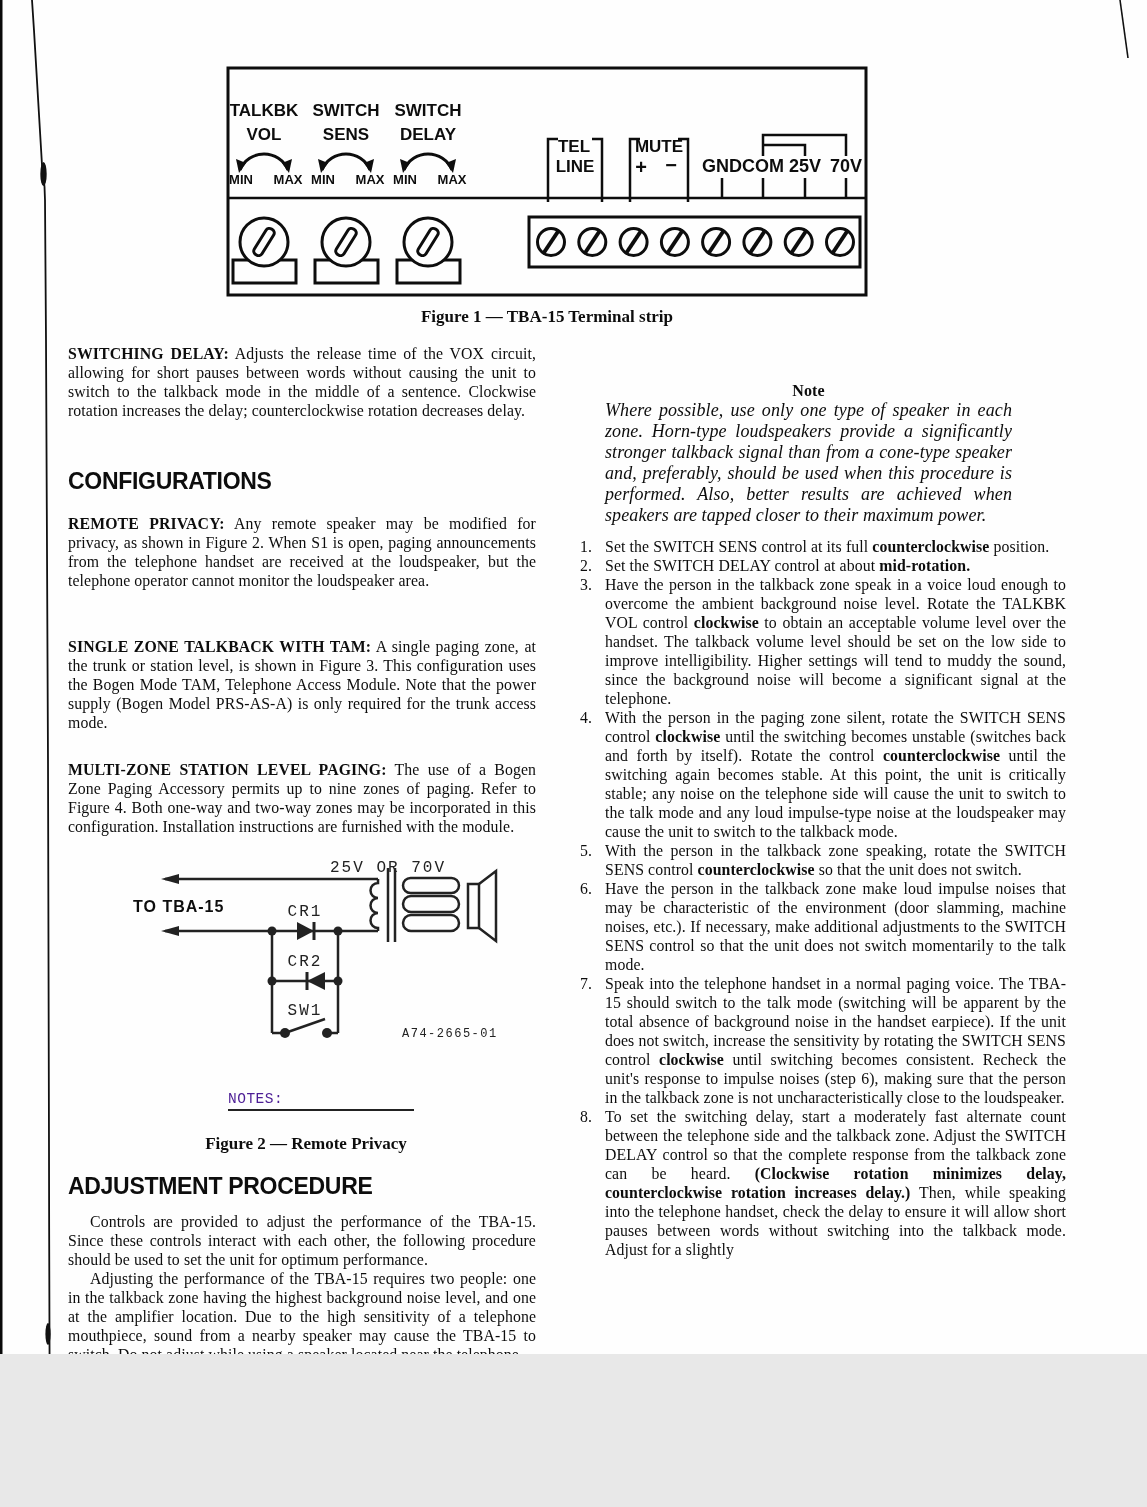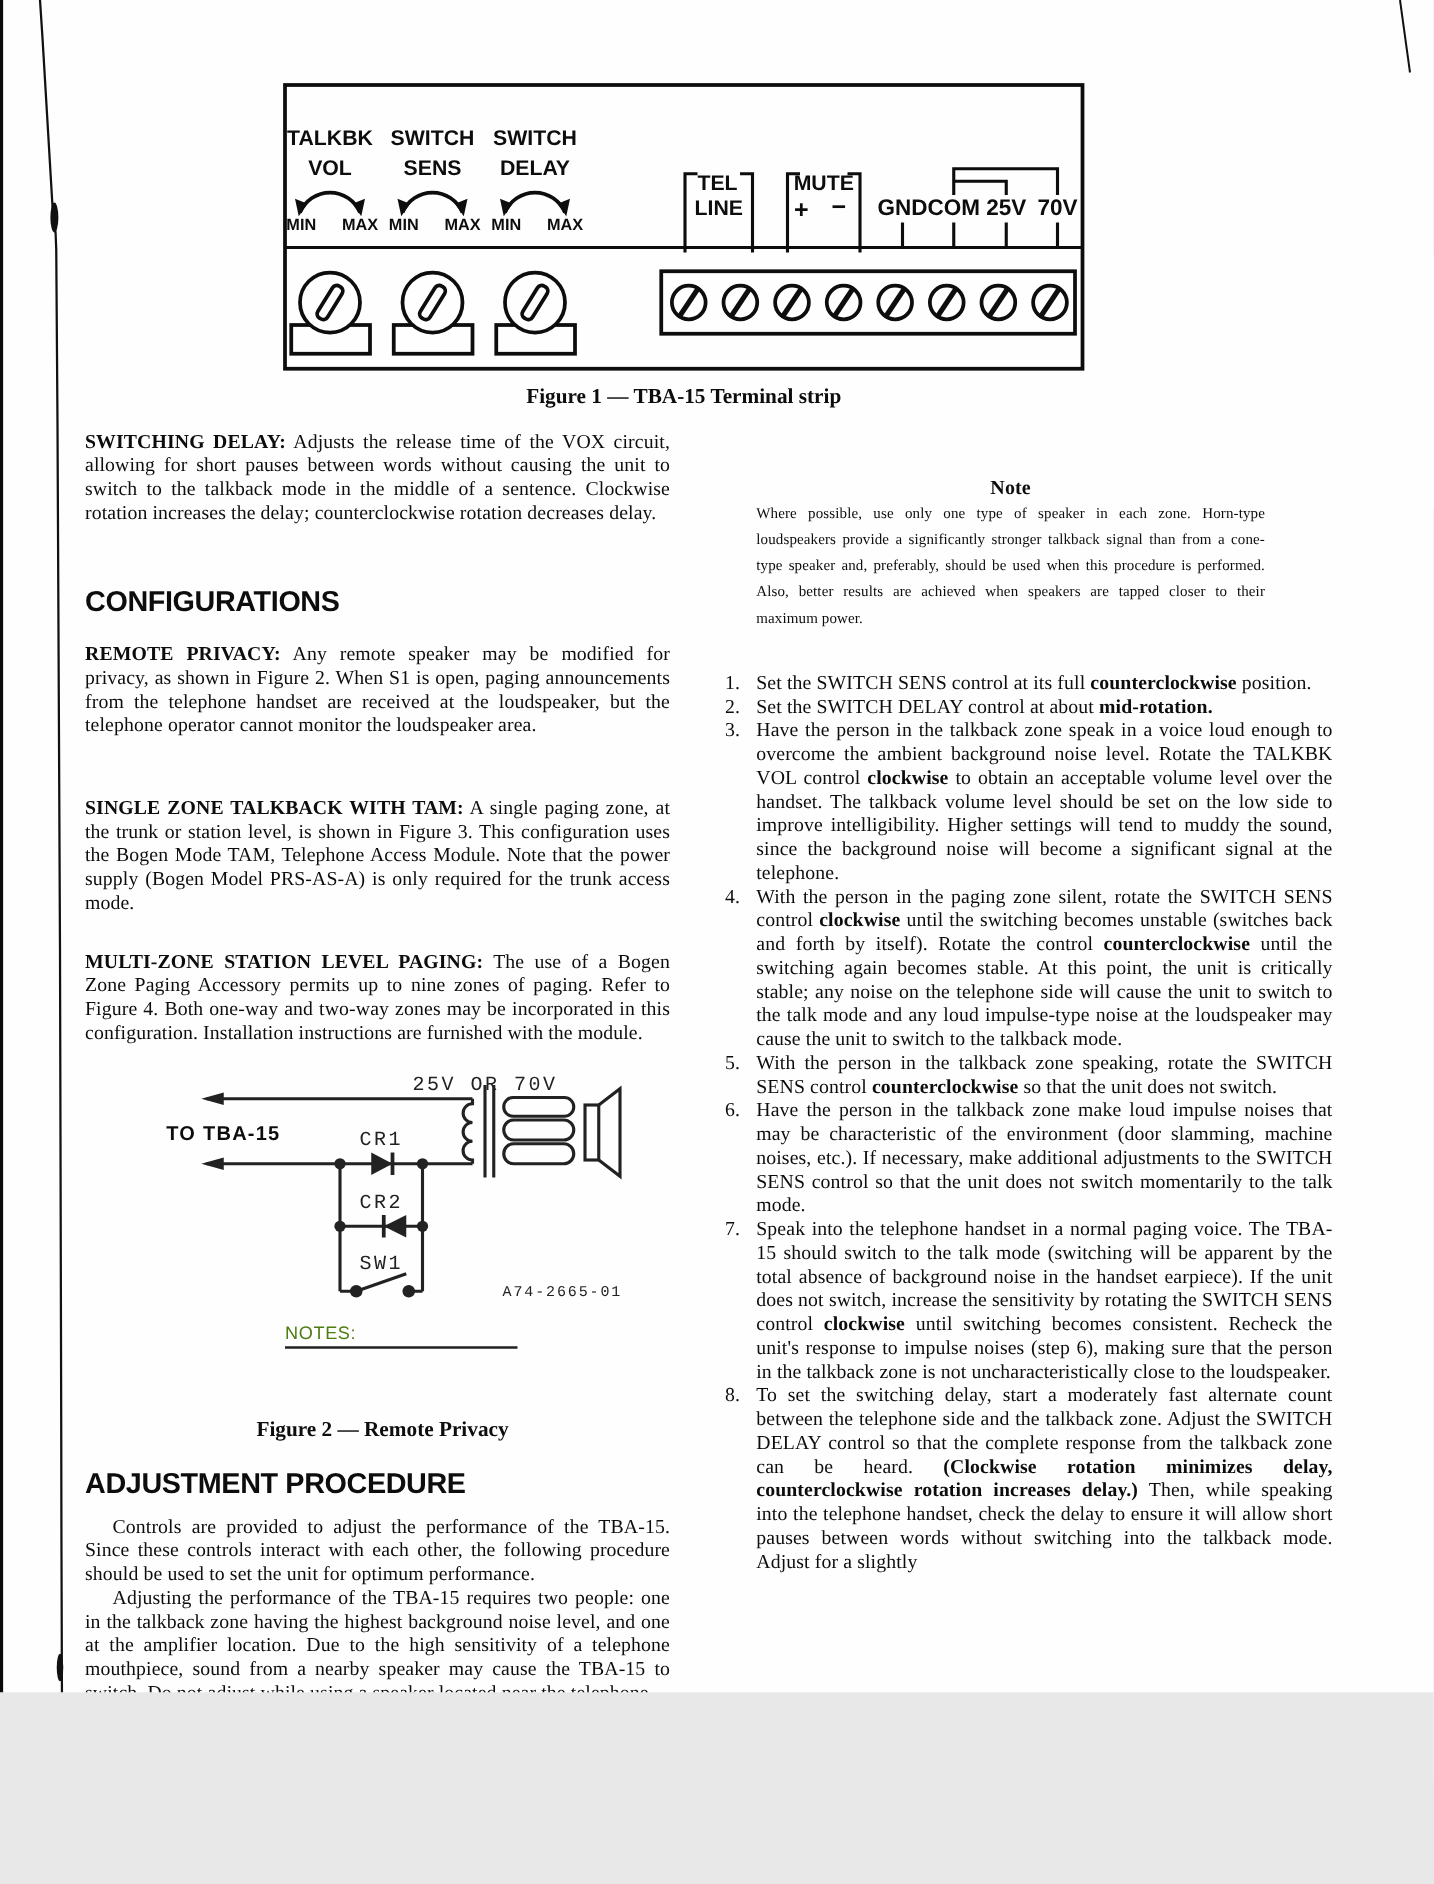--- a/index.html
+++ b/index.html
@@ -7,29 +7,29 @@
         font-family:"Liberation Serif", serif;color:#0d0d0d;overflow:hidden;}
   .abs{position:absolute;}
   
   .para{font-size:15.8px;line-height:19px;text-align:justify;letter-spacing:0.1px;}
   .runin{font-weight:bold;}
   .h-sans{font-family:"Liberation Sans", sans-serif;font-weight:bold;font-size:23px;
           letter-spacing:-0.3px;}
   .caption{font-weight:bold;font-size:17px;text-align:center;}
   
   .note-title{font-weight:bold;font-size:16px;text-align:center;margin-top:36px;}
-  .note-body{font-size:12px;line-height:21px;text-align:justify;}
+  .note-body{font-style:italic;font-size:18px;line-height:21px;text-align:justify;}
   .note-body, .note-title{letter-spacing:0.1px;}
   
   #steps .step{position:relative;padding-left:28px;font-size:15.8px;line-height:19px;
                text-align:justify;letter-spacing:0.1px;}
   #steps .step .num{position:absolute;left:3px;top:0;}
   
-  .draft{font-family:Liberation Sans, sans-serif;font-size:14.5px;line-height:18px;
-         color:#4d7c0f;letter-spacing:0.5px;}
+  .draft{font-family:Liberation Mono, monospace;font-size:14.5px;line-height:18px;
+         color:#4c1d95;letter-spacing:0.5px;margin-top:32px;}
   .notes-title{display:inline-block;border-bottom:2px solid #222;padding-bottom:1px;
                width:186px;}
   svg text{fill:#0d0d0d;}
   .figlabel{font-family:"Liberation Sans", sans-serif;font-weight:bold;}
   .draftsvg{font-family:"Liberation Mono", monospace;fill:#222;}
 </style>
 </head>
 <body>
 
 <div class="page">

